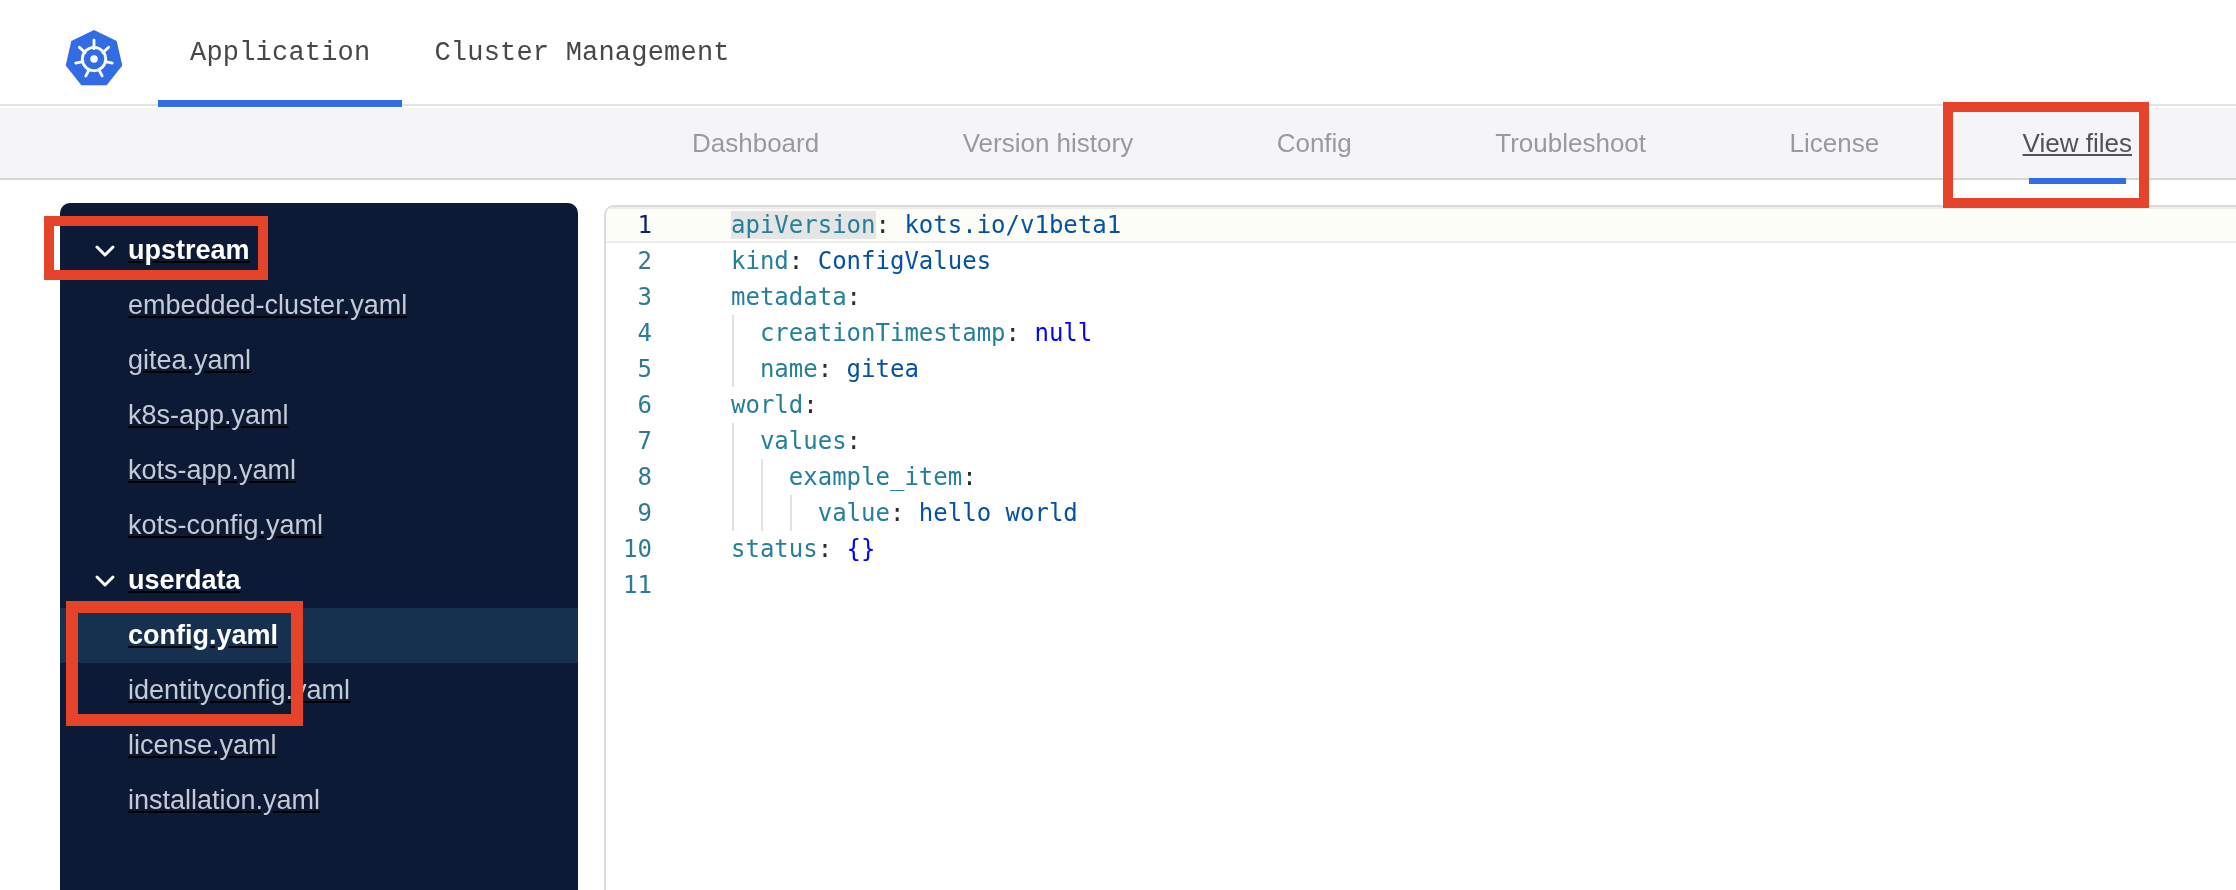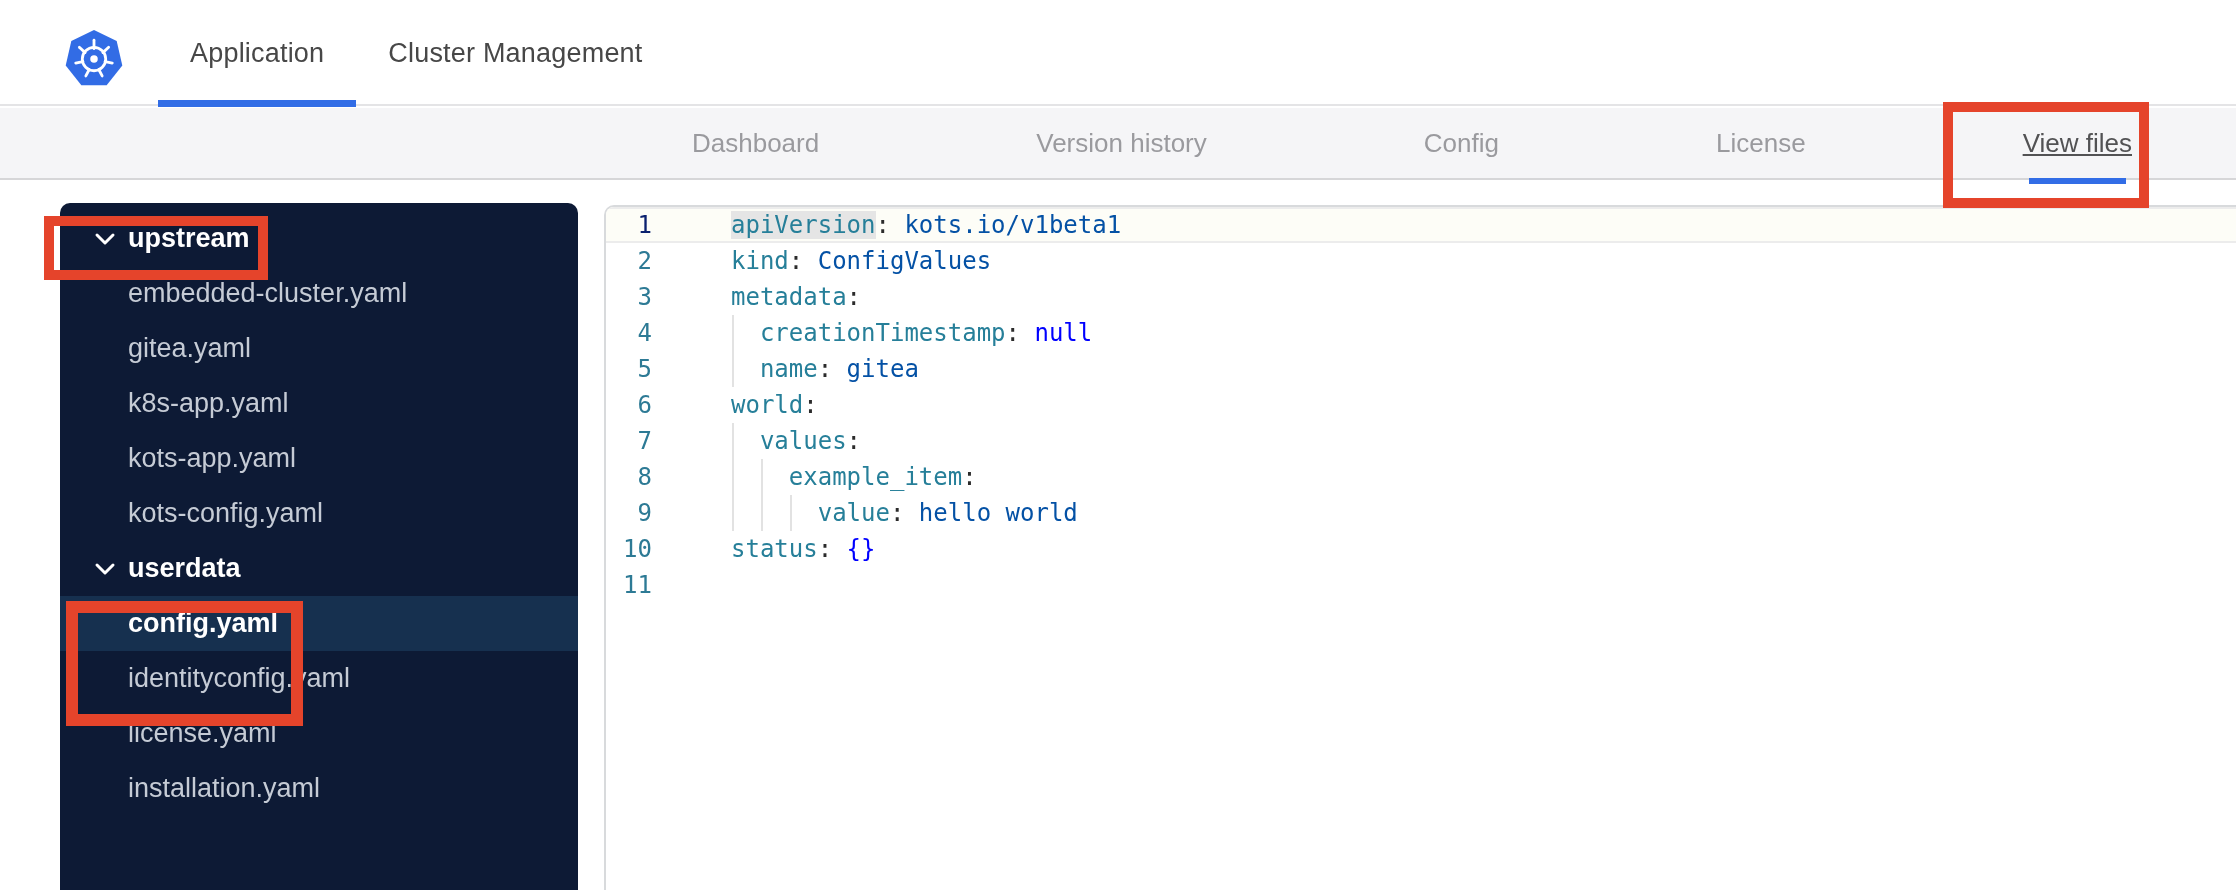--- a/index.html
+++ b/index.html
@@ -11,21 +11,21 @@
 
   
   .top-hairline { position:absolute; left:0; top:7px; width:100%; height:2px; background:#ededed; }
 
   
   .header {
     position:absolute; left:0; top:0; width:100%; height:106px;
     background:#ffffff; border-bottom:2px solid #e4e4e6;
   }
   .logo { position:absolute; left:64px; top:28px; width:60px; height:62px; }
-  .header-tabs { position:absolute; left:158px; top:0; height:138px; display:flex; }
+  .header-tabs { position:absolute; left:158px; top:0; height:138px; display:flex;font-family:Liberation Mono, monospace; }
   .header-tab {
     position:relative; height:106px; display:flex; align-items:center;
     padding:0 32px; font-size:27px; color:#474747; font-weight:500; cursor:pointer;
     letter-spacing:0.2px;
   }
   .header-tab.active::after {
     content:""; position:absolute; left:0; right:0; bottom:-1px; height:7px; background:#326de6;
   }
 
   
@@ -39,21 +39,21 @@
     margin-right:104px; font-size:26px; color:#9a9a9e; cursor:pointer;
   }
   .subnav-tab.active { color:#525254;text-decoration:underline; }
   .subnav-tab.active::after {
     content:""; position:absolute; left:6px; right:6px; bottom:-5px; height:6px; background:#326de6;
   }
 
   
   .sidebar {
     position:absolute; left:60px; top:203px; width:518px; height:687px;
-    background:#0d1a35; border-radius:10px 10px 0 0; padding-top:8px; overflow:hidden;
+    background:#0d1a35; border-radius:10px 10px 0 0; padding-top:20px; overflow:hidden;text-decoration:underline;
   }
   .tree-row {
     position:relative; height:55px; display:flex; align-items:center; cursor:pointer;
     font-size:27px; color:#c5cbd5;
   }
   .tree-row.folder { font-weight:700; color:#ffffff; }
   .tree-row.selected { background:#16304f; font-weight:700; color:#ffffff; }
   .tree-chevron { position:absolute; left:34px; top:50%; transform:translateY(-50%); width:22px; height:14px; }
   .tree-label { margin-left:68px; white-space:nowrap; }
 
@@ -115,20 +115,21 @@
     <div class="header-tabs" id="header-tabs">
         <div class="header-tab active">Application</div>
         <div class="header-tab">Cluster Management</div>
       </div>
   </div>
 
   <div class="subnav" id="subnav">
       <div class="subnav-tab">Dashboard</div>
       <div class="subnav-tab">Version history</div>
       <div class="subnav-tab">Config</div>
+      <div class="subnav-tab">Troubleshoot</div>
       <div class="subnav-tab">License</div>
       <div class="subnav-tab active">View files</div>
     </div>
 
   <div class="sidebar" id="file-tree">
       <div class="tree-row folder">
         <svg viewBox="0 0 22 14" class="tree-chevron">
           <path d="M3 3 L11 11 L19 3" fill="none" stroke="#ffffff" stroke-width="3" stroke-linecap="round" stroke-linejoin="round"></path>
         </svg>
         <span class="tree-label">upstream</span>

